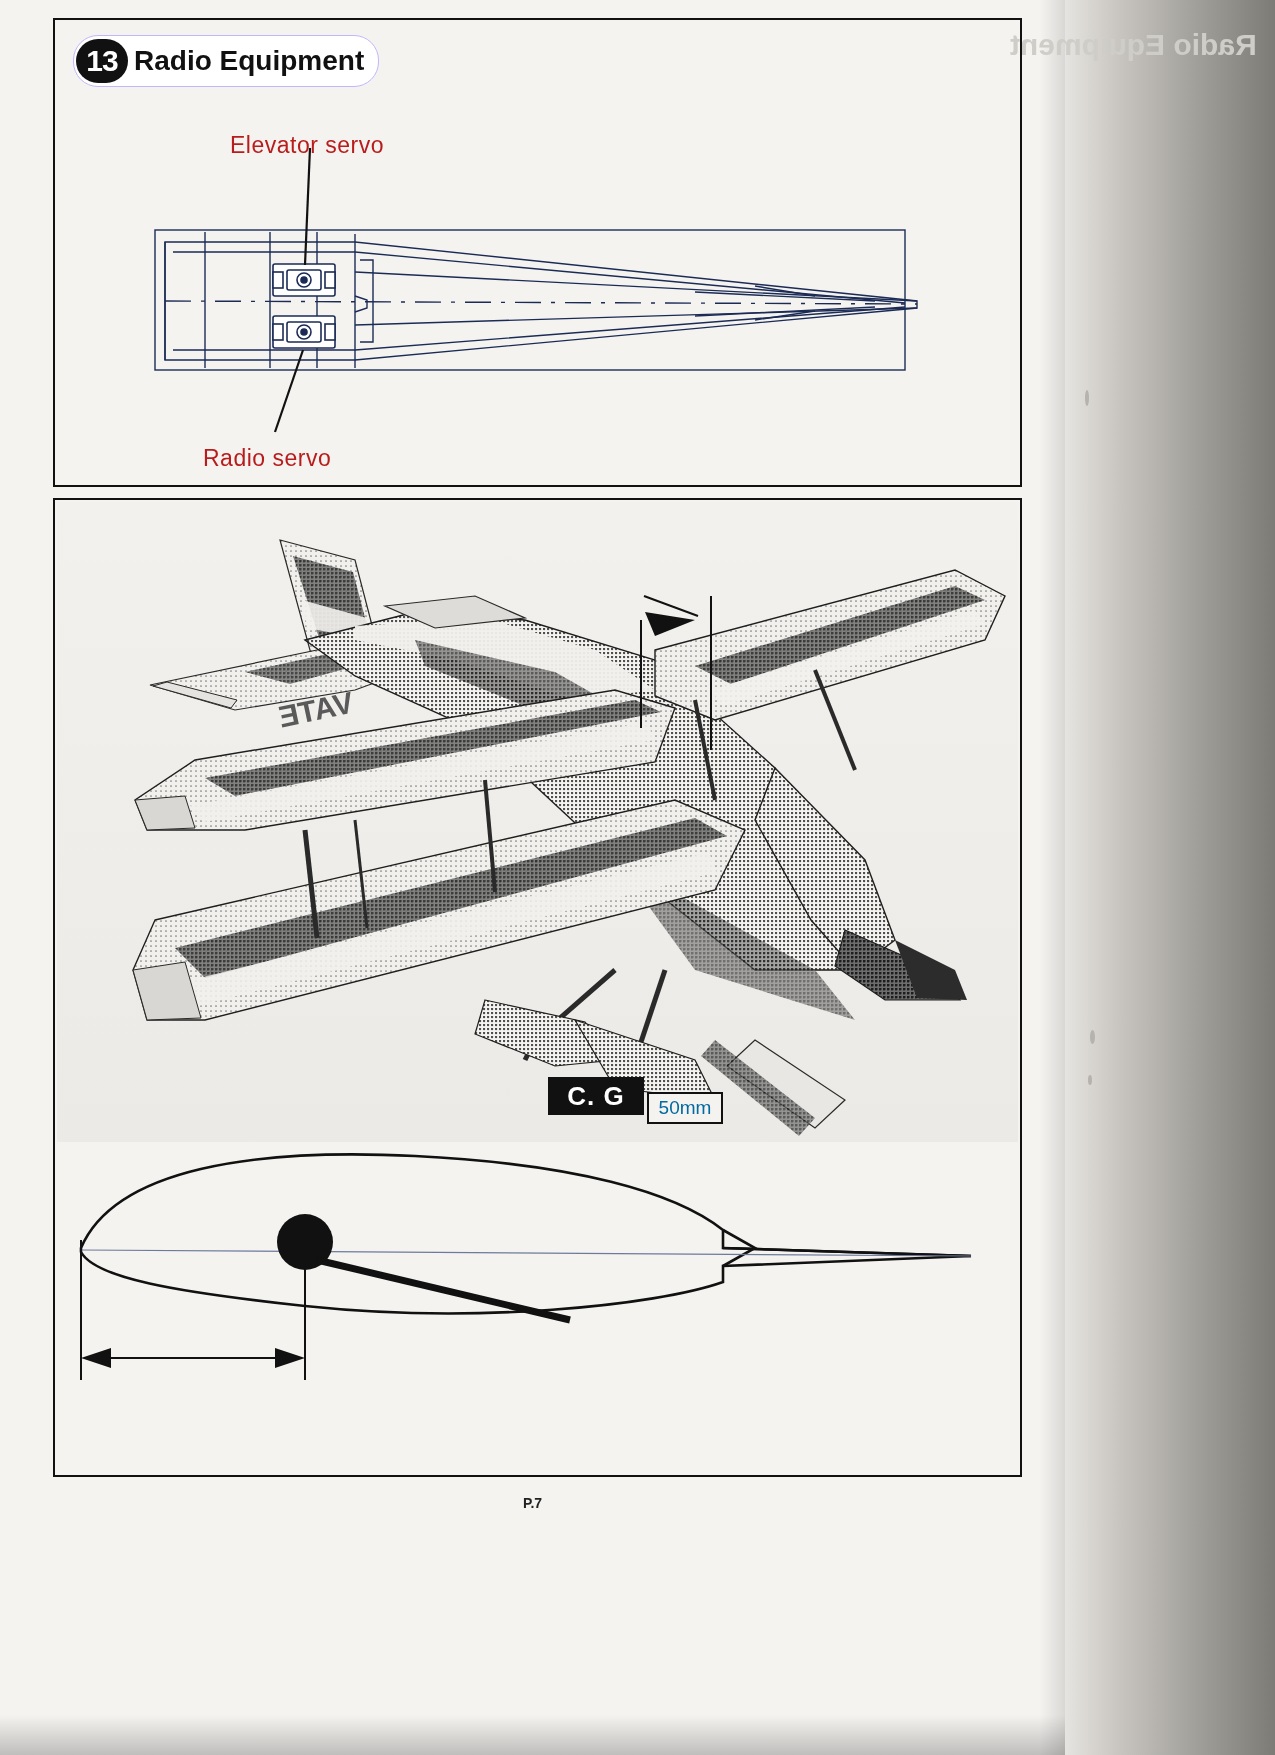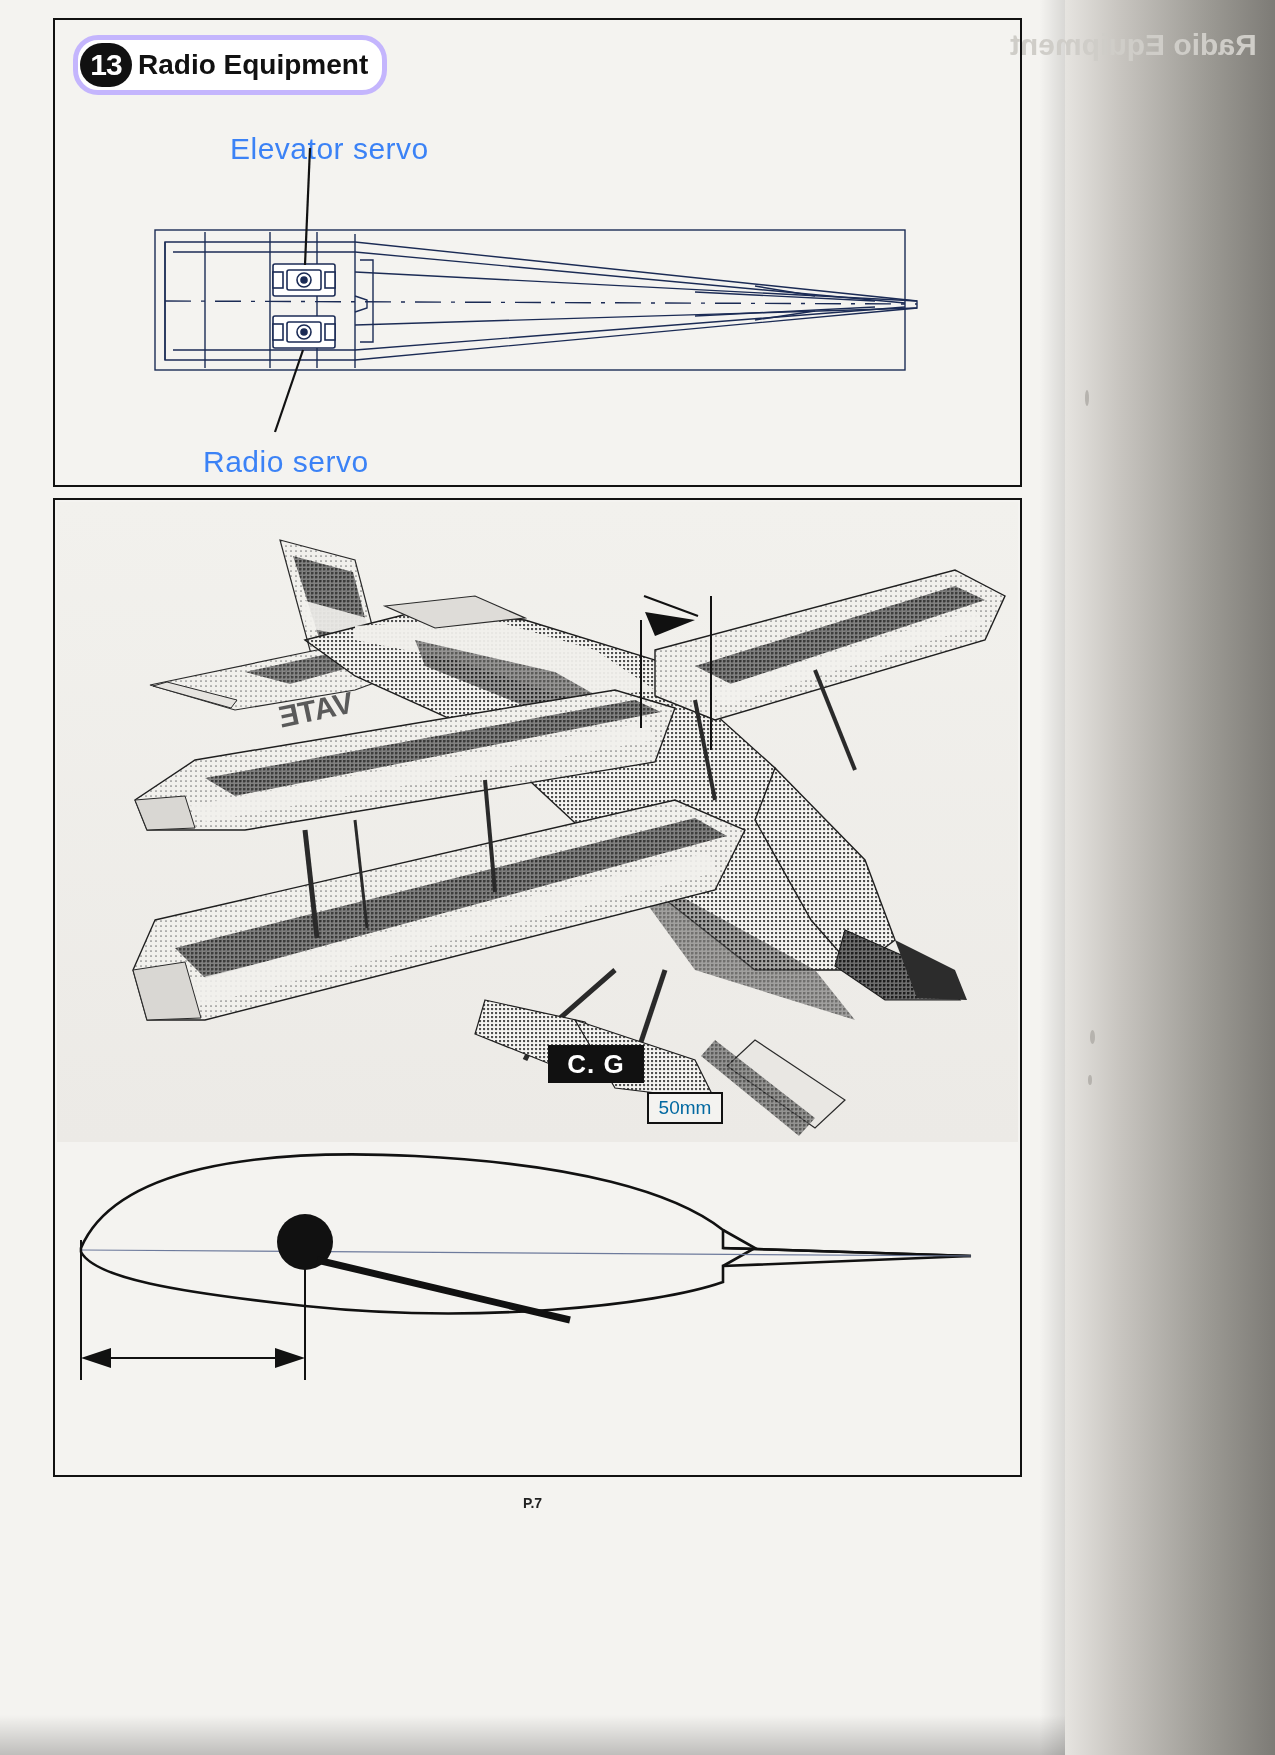--- a/index.html
+++ b/index.html
@@ -56,21 +56,21 @@
   #panel-top { left: 53px; top: 18px; width: 965px; height: 465px; }
   #panel-bottom { left: 53px; top: 498px; width: 965px; height: 975px; }
 
   
   .section-header {
     position: absolute;
     left: 18px; top: 15px;
     height: 50px;
     display: flex;
     align-items: center;
-    border: 5px solid #c4b5fd;
+    border: 1px solid #c4b5fd;
     border-radius: 25px;
     background: #fff;
     padding-right: 14px;
   }
   .section-num {
     width: 52px; height: 44px;
     margin: 0 6px 0 2px;
     background: #111;
     color: #fff;
     border-radius: 22px;
@@ -84,38 +84,39 @@
   .section-title {
     font-size: 28px;
     font-weight: bold;
     color: #111;
     letter-spacing: 0px;
   }
 
   
   .callout-label {
     position: absolute;
-    font-size: 30px;
-    color: #3b82f6;
+    font-size: 23px;
+    color: #b91c1c;
     letter-spacing: 0.5px;
     white-space: nowrap;
   }
   #label-elevator { left: 175px; top: 112px; }
   #label-rudder  { left: 148px; top: 425px; }
 
   
   .cg-box {
     position: absolute;
     background: #111;
     color: #ffffff;
     font-weight: bold;
     display: flex;
     align-items: center;
     justify-content: center;
     letter-spacing: 1px;
+    margin-top: 32px;
   }
   #cg-box-photo { left: 493px; top: 545px; width: 96px; height: 38px; font-size: 26px; }
 
   .dim-50-photo {
     position: absolute;
     left: 592px; top: 592px;
     width: 72px; height: 28px;
     border: 2px solid #111;
     border-top: 2px solid #111;
     background: #f4f3f0;

